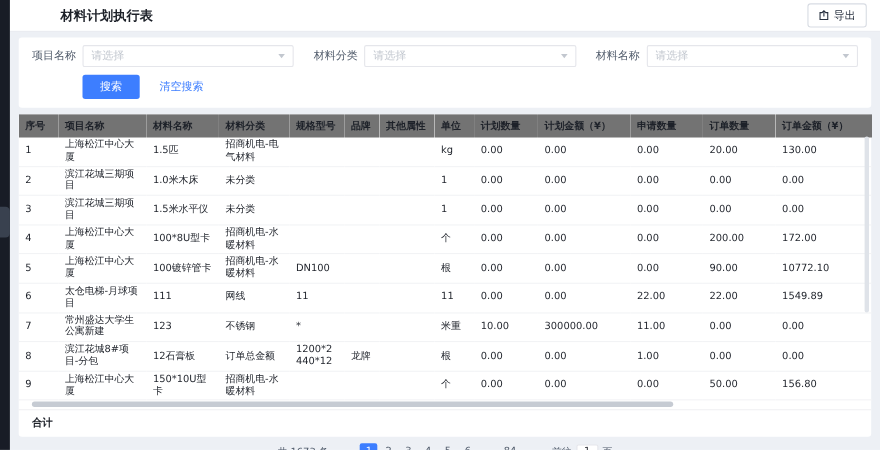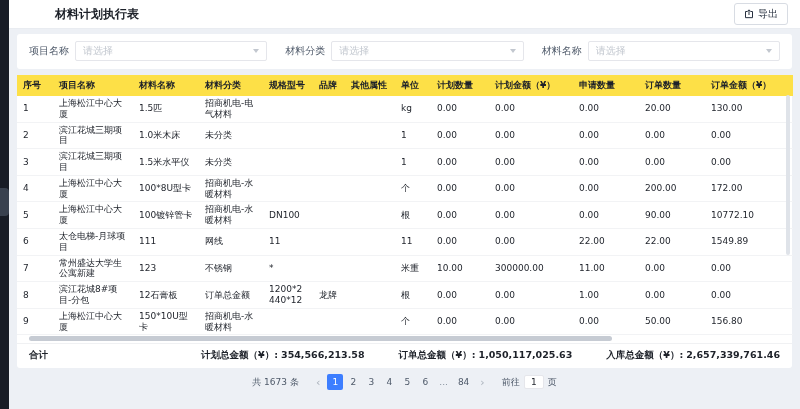--- a/index.html
+++ b/index.html
@@ -29,21 +29,21 @@
   .select{flex:1;height:20px;border:1px solid #e5e6eb;border-radius:2px;background:#fff;display:flex;align-items:center;padding:0 7px;cursor:pointer;min-width:0;}
   .placeholder{font-size:10px;color:#c2c7cf;flex:1;overflow:hidden;white-space:nowrap;}
   .chev{width:0;height:0;border-left:3.5px solid transparent;border-right:3.5px solid transparent;border-top:4px solid #c2c7cf;flex:0 0 auto;}
   .filter-actions{margin:7px 0 0 46px;display:flex;align-items:center;gap:12px;}
   .btn-search{background:var(--accent);color:#fff;border:none;border-radius:2.5px;font-size:10px;padding:4px 16px;cursor:pointer;font-family:inherit;}
   .btn-clear{background:none;border:none;color:var(--accent);font-size:10px;cursor:pointer;padding:4px 6px;font-family:inherit;}
 
   
   .table-card{margin:6px 8px 0;background:#fff;border-radius:3px;position:relative;}
   table{width:100%;border-collapse:collapse;table-layout:fixed;}
-  th{background:#fde047;color:#1d2129;font-weight:700;font-size:9px;text-align:left;padding:4px 6px;white-space:nowrap;overflow:hidden;}
+  th{background:#737373;color:#1d2129;font-weight:700;font-size:9px;text-align:left;padding:4px 6px;white-space:nowrap;overflow:hidden;}
   td{font-size:9px;color:#1d2129;padding:2px 6px;border-bottom:1px solid #f2f3f5;line-height:1.2;word-break:break-all;vertical-align:middle;}
   .c0{width:36px}.c1{width:80px}.c2{width:66px}.c3{width:64px}.c4{width:50px}.c5{width:32px}.c6{width:50px}
   .c7{width:36px}.c8{width:58px}.c9{width:84px}.c10{width:66px}.c11{width:66px}.c12{width:88px}
   .vscroll{position:absolute;right:2px;top:20px;width:4px;height:160px;background:#dfe3e9;border-radius:2px;cursor:pointer;}
   .hscroll{height:6px;margin:1px 4px;position:relative;}
   .hscroll .thumb{position:absolute;left:8px;top:0;height:5px;width:76%;background:#c6cbd3;border-radius:3px;cursor:pointer;}
   .summary{display:flex;align-items:center;padding:5px 12px 6px;border-top:1px solid #f0f1f3;font-size:9.5px;}
   .sum-label{font-weight:700;}
   .sum-items{margin-left:auto;display:flex;gap:34px;}
   .sum-item{white-space:nowrap;}
@@ -99,20 +99,24 @@
           </div>
         </div>
         <div class="fgroup">
           <span class="flabel">材料名称</span>
           <div class="select">
             <span class="placeholder">请选择</span>
             <span class="chev"></span>
           </div>
         </div>
       </div>
+      <div class="filter-actions">
+        <button class="btn-search">搜索</button>
+        <button class="btn-clear">清空搜索</button>
+      </div>
     </section>
 
     <section class="table-card">
       <table>
         <thead>
           <tr>
               <th class="c0">序号</th>
               <th class="c1">项目名称</th>
               <th class="c2">材料名称</th>
               <th class="c3">材料分类</th>
@@ -264,34 +268,20 @@
               <td class="c12">156.80</td>
             </tr>
           </tbody>
       </table>
       <div class="vscroll"></div>
       <div class="hscroll">
         <div class="thumb"></div>
       </div>
       <div class="summary">
         <span class="sum-label">合计</span>
-        <div class="sum-items">
-          <span class="sum-item">
-            <span class="lab">计划总金额（¥）:</span>
-            <span class="val">354,566,213.58</span>
-          </span>
-          <span class="sum-item">
-            <span class="lab">订单总金额（¥）:</span>
-            <span class="val">1,050,117,025.63</span>
-          </span>
-          <span class="sum-item">
-            <span class="lab">入库总金额（¥）:</span>
-            <span class="val">2,657,339,761.46</span>
-          </span>
-        </div>
       </div>
     </section>
 
     <footer class="pager">
       <span class="total-text">共 1673 条</span>
       <button class="nav-btn">‹</button>
       <span style="display:inline-flex;gap:2px;">
           <button class="page active">1</button>
           <button class="page">2</button>
           <button class="page">3</button>

